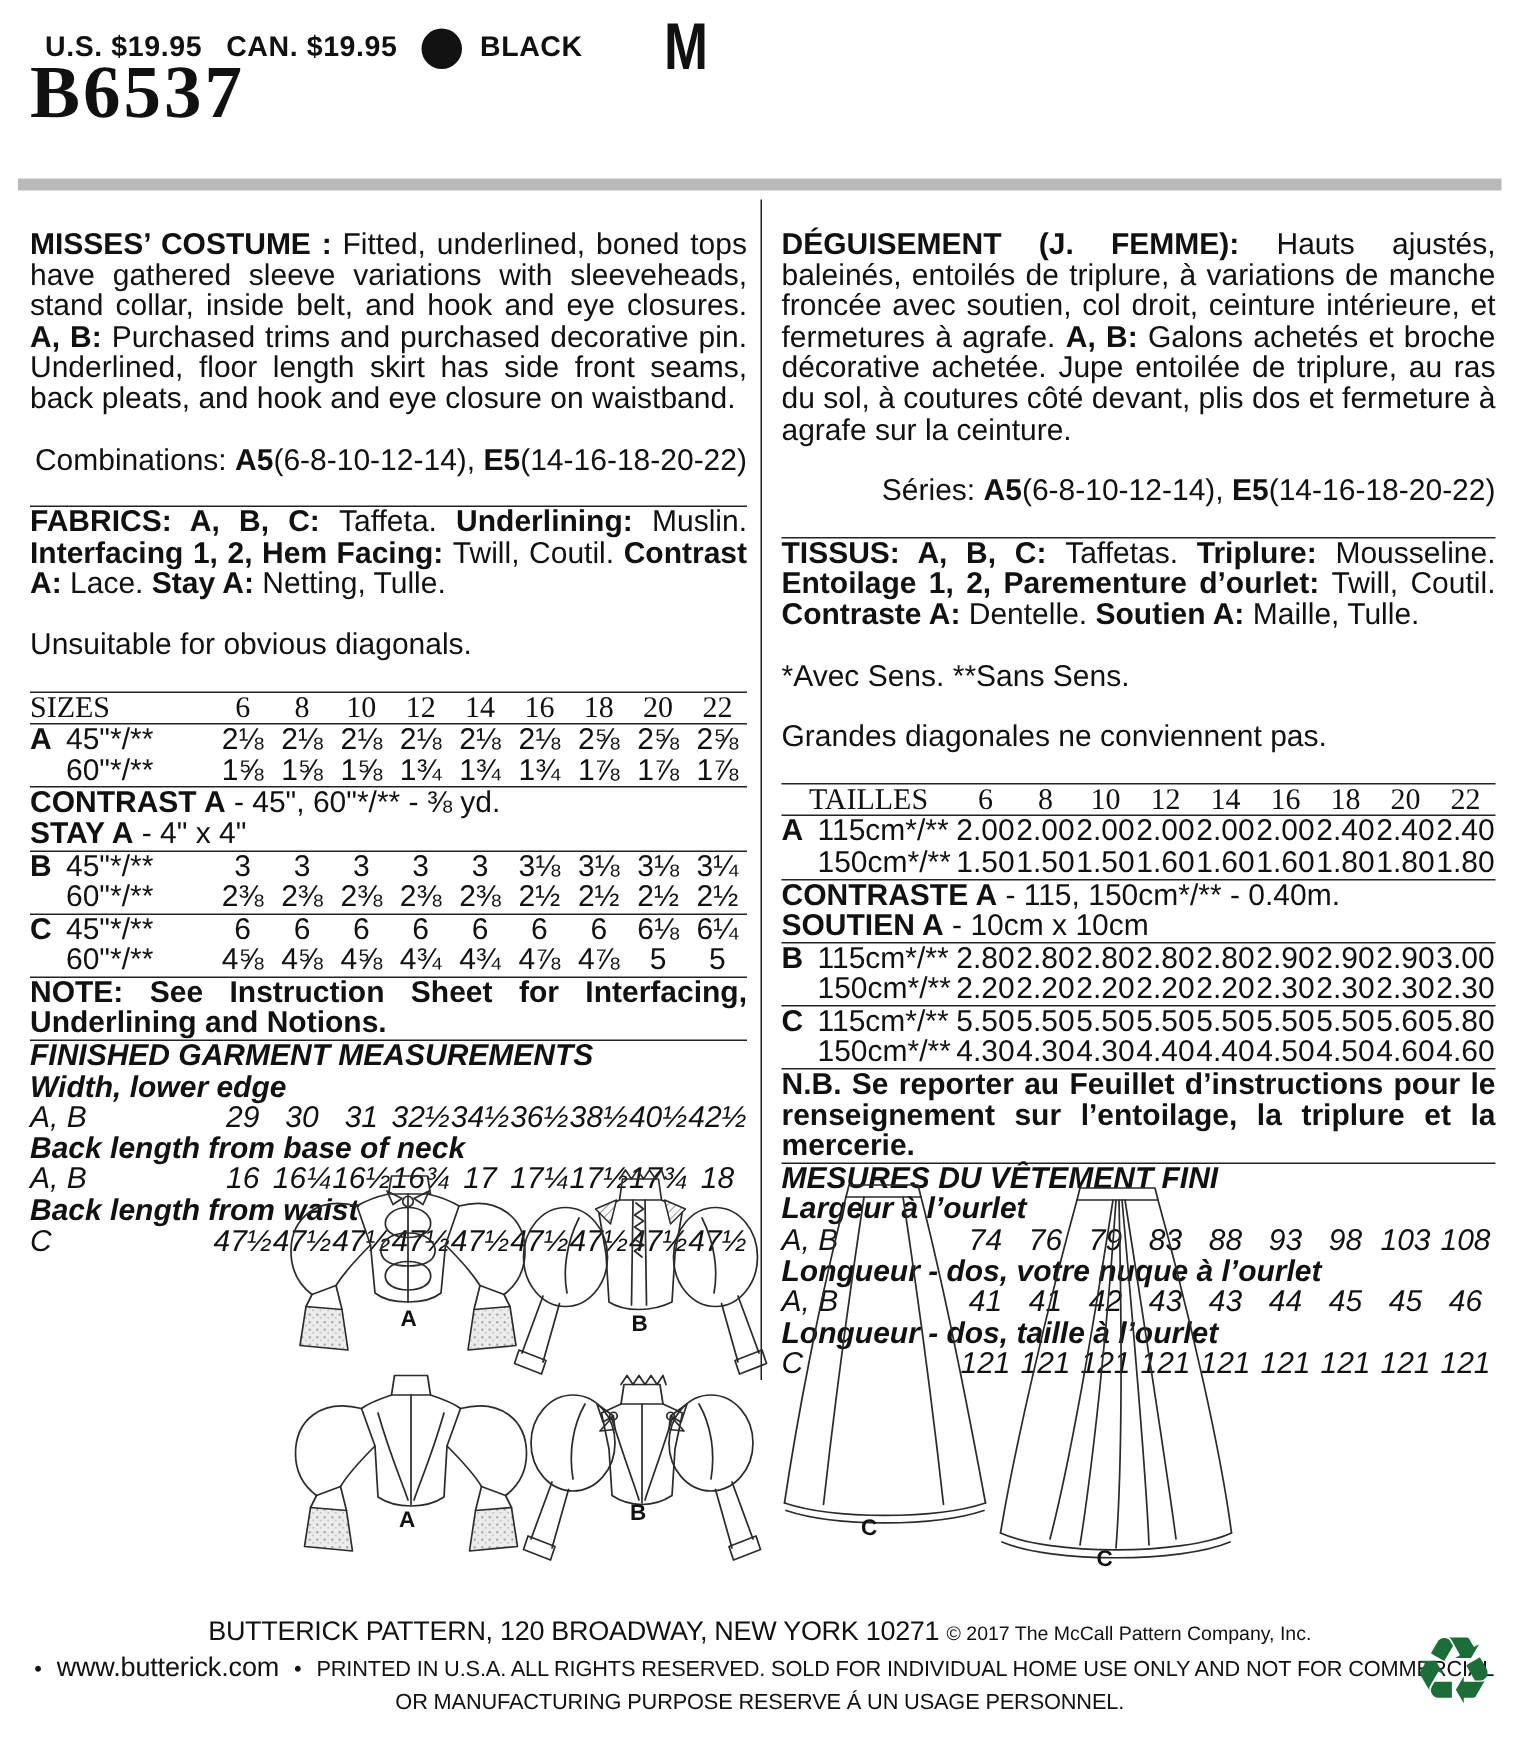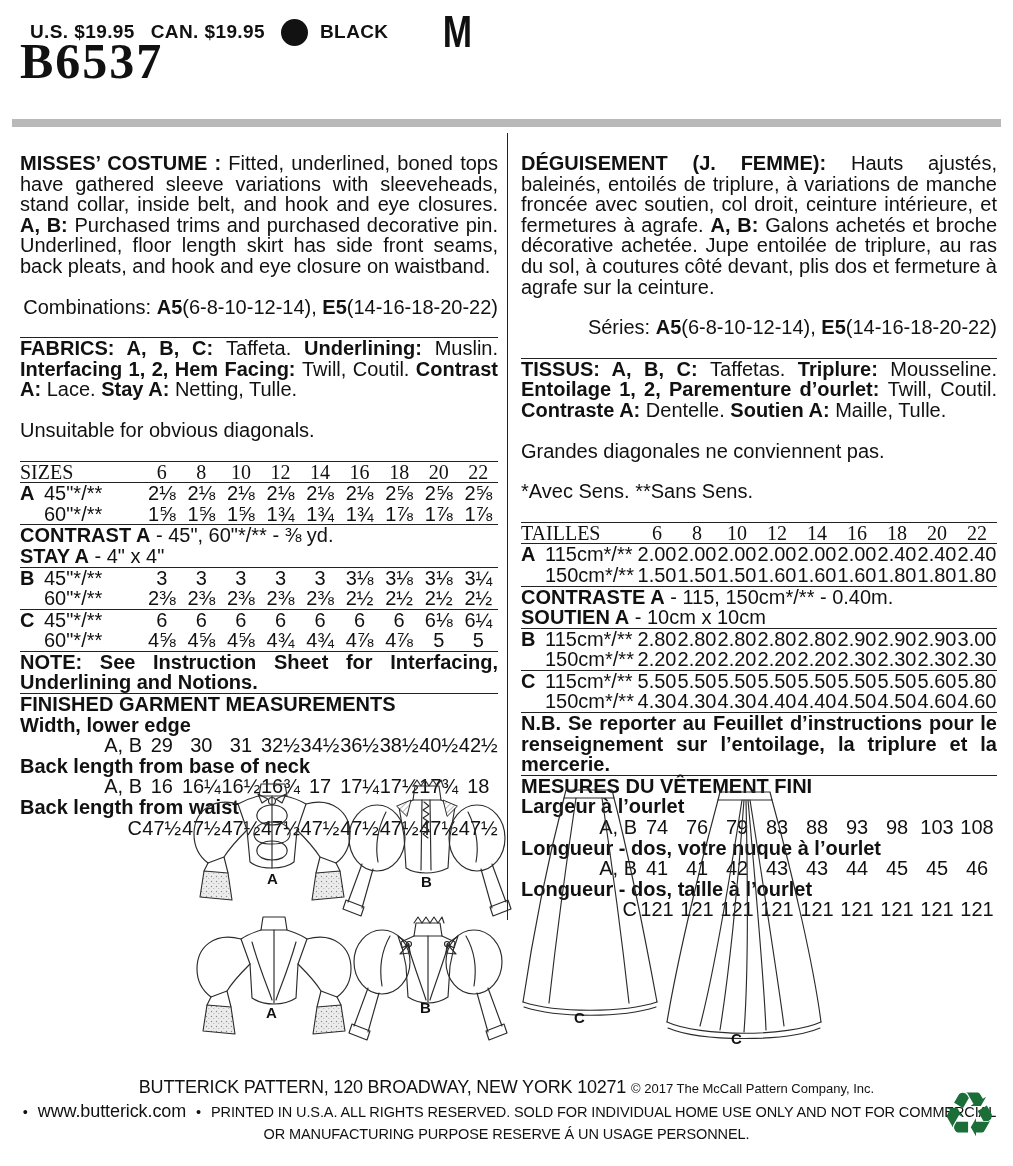--- a/index.html
+++ b/index.html
@@ -24,35 +24,35 @@
   .col-fr{flex:1;}
   .b{font-weight:bold;}
   .desc{text-align:justify;margin-bottom:17px;}
   .combo{text-align:right;}
   .fabrics{border-top:1.5px solid #222;text-align:justify;}
   .plain{text-align:left;}
 
   .ytable{border-top:1.5px solid #222;}
   .thead{display:flex;border-bottom:1.5px solid #222;font-family:Liberation Serif, serif;}
   .thead .hl{width:122px;}
-  .col-fr .thead .hl{width:116px;}
+  .col-fr .thead .hl{width:116px;text-align:center;}
   .cells{display:flex;flex:1;}
   .cells span{flex:1;text-align:center;}
   .trow{display:flex;}
   .trow .rl{width:24px;font-weight:bold;}
   .trow .rsub{width:98px;}
   .col-fr .trow .rsub{width:92px;}
   .contrast{border-top:1.5px solid #222;}
   .rule{border-top:1.5px solid #222;}
   .note{border-top:1.5px solid #222;font-weight:bold;text-align:justify;}
 
-  .meas{border-top:1.5px solid #222;}
+  .meas{border-top:1.5px solid #222;font-style:italic;}
   .meas-title,.meas-label{font-weight:bold;}
   .mrow{display:flex;}
-  .mrow .ml{width:122px;text-align:right;}
+  .mrow .ml{width:122px;}
   .col-fr .mrow .ml{width:116px;}
 
   
   .drawings{position:absolute;top:750px;left:0;width:1013px;height:320px;}
   .drawings svg{display:block;}
   .sketch{stroke:#2b2b2b;stroke-width:1.15;fill:none;stroke-linejoin:round;stroke-linecap:round;}
   .lacefill{fill:url(#lace);stroke:#2b2b2b;stroke-width:1.1;}
   .hatchfill{fill:url(#hatch);stroke:#2b2b2b;stroke-width:1;}
   .dlabel{font-family:"Liberation Sans",sans-serif;font-size:15px;font-weight:bold;fill:#111;stroke:none;}
 
@@ -247,22 +247,22 @@
         </div>
       </div>
     </section>
 
     <div class="col-divider"></div>
 
     <section class="col col-fr">
       <p class="desc"><span class="b">DÉGUISEMENT (J. FEMME): </span><span>Hauts ajustés, baleinés, entoilés de triplure, à variations de manche froncée avec soutien, col droit, ceinture intérieure, et fermetures à agrafe. </span><span class="b">A, B: </span><span>Galons achetés et broche décorative achetée. Jupe entoilée de triplure, au ras du sol, à coutures côté devant, plis dos et fermeture à agrafe sur la ceinture.</span></p>
       <p class="combo"><span>Séries: </span><span class="b">A5</span><span>(6-8-10-12-14), </span><span class="b">E5</span><span>(14-16-18-20-22)</span></p>
       <p class="fabrics"><span class="b">TISSUS: A, B, C: </span><span>Taffetas. </span><span class="b">Triplure: </span><span>Mousseline. </span><span class="b">Entoilage 1, 2, Parementure d’ourlet: </span><span>Twill, Coutil. </span><span class="b">Contraste A: </span><span>Dentelle. </span><span class="b">Soutien A: </span><span>Maille, Tulle.</span></p>
+      <p class="plain">*Avec Sens. **Sans Sens.</p>
       <p class="plain">Grandes diagonales ne conviennent pas.</p>
-      <p class="plain">*Avec Sens. **Sans Sens.</p>
 
       <div class="ytable">
         <div class="thead">
           <span class="hl">TAILLES</span>
           <span class="cells">
               <span>6</span>
               <span>8</span>
               <span>10</span>
               <span>12</span>
               <span>14</span>

